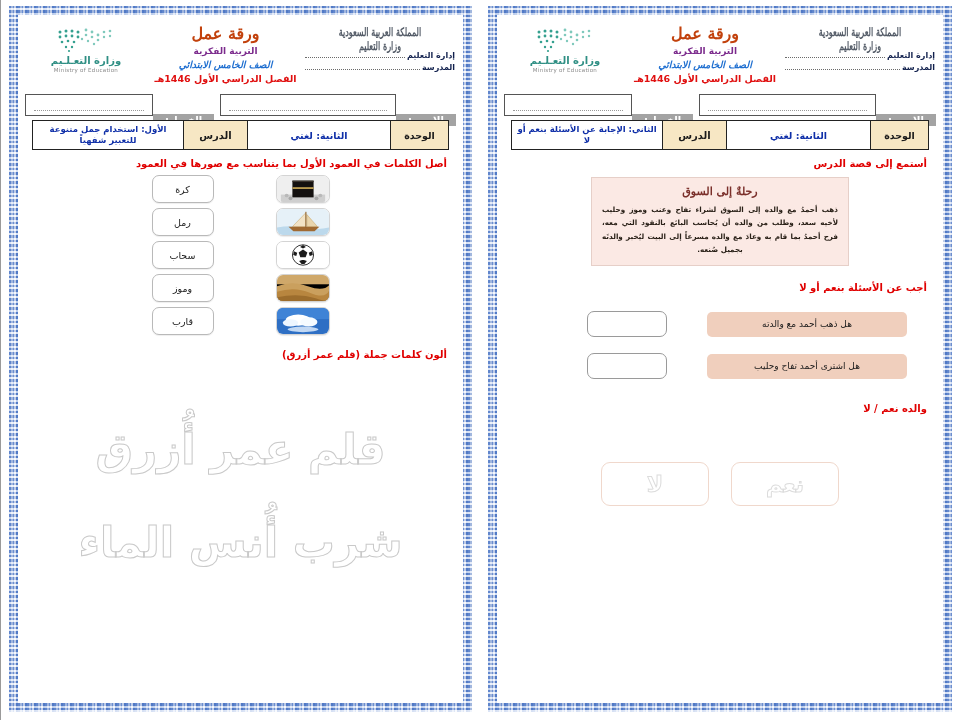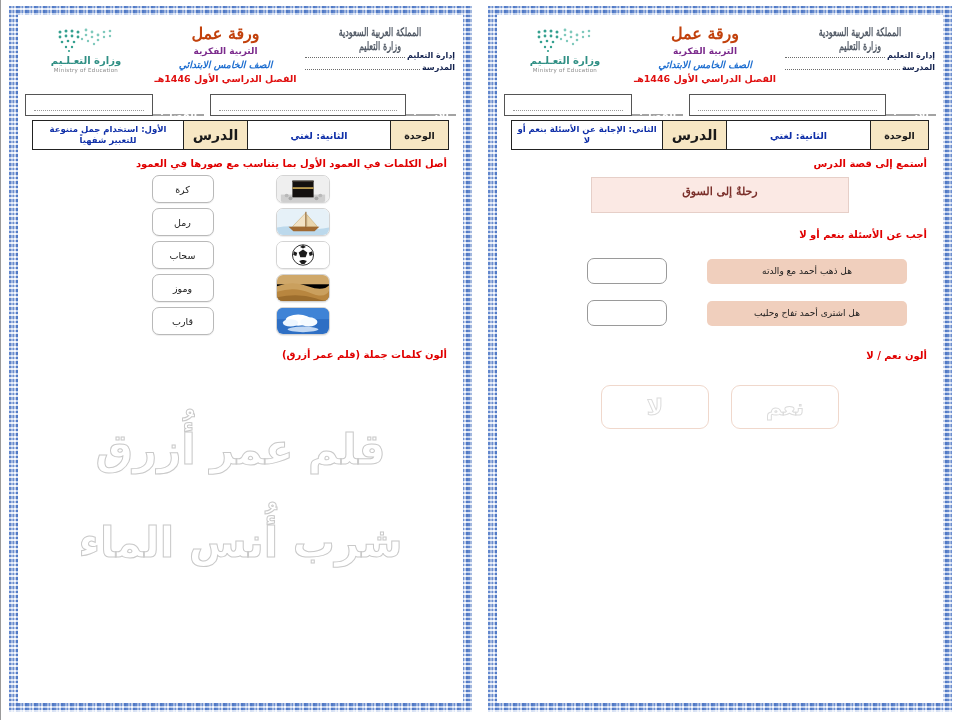--- a/index.html
+++ b/index.html
@@ -157,21 +157,21 @@
 
   
   .nameclass {
     display: flex; flex-direction: row; align-items: stretch;
     height: 22px; margin: 2px 3px 4px 3px; gap: 0;
   }
   .lbl-blue {
     background: #0f766e; color: #ffffff;
     font-size: 10px; font-weight: bold;
     display: flex; align-items: center; justify-content: center;
-    padding: 0 6px; border: 1px solid #a3a3a3; margin-top: 20px;
+    padding: 0 6px; border: 6px solid #a3a3a3; margin-top: 20px;
   }
   .blank-box {
     border: 1px solid #555; background: #fff; flex: 1;
     display: flex; align-items: flex-end; padding: 0 8px 4px 8px;
   }
   .blank-box .dotted {
     flex: 1; border-bottom: 1px dotted #999; height: 1px;
   }
   .blank-box.small { flex: 0 0 128px; }
   .gap8 { width: 6px; }
@@ -182,21 +182,21 @@
     height: 30px; margin: 0 10px 4px 10px;
     border: 1px solid #222;
   }
   .cell {
     display: flex; align-items: center; justify-content: center;
     border-left: 1px solid #222; padding: 1px 4px; text-align: center;
   }
   .cell:last-child { border-left: none; }
   .cell-head { background: #f7e7c4; font-size: 9.5px; font-weight: bold; color: #1a1a1a; flex: 0 0 58px; }
   .cell-unit { background: #ffffff; font-size: 9.5px; font-weight: bold; color: #0f2fa8; flex: 1; }
-  .cell-head2 { background: #f7e7c4; font-size: 14px; font-weight: bold; color: #1a1a1a; flex: 0 0 64px; }
+  .cell-head2 { background: #f7e7c4; font-size: 10px; font-weight: bold; color: #1a1a1a; flex: 0 0 64px; }
   .cell-lesson { background: #ffffff; font-size: 8.5px; font-weight: bold; color: #0f2fa8; flex: 0 0 150px; line-height: 1.25; }
 
   
   .instruction {
     color: #e00000; font-weight: bold; font-size: 10px;
     text-align: right; padding: 4px 12px 2px 12px;
   }
 
   
   .match {
@@ -276,21 +276,21 @@
   .yesno {
     display: flex; flex-direction: row; justify-content: center;
     gap: 22px; margin-top: 22px; direction: rtl;
   }
   .yn-box {
     width: 108px; height: 44px;
     border: 1px solid #f0d8cc; border-radius: 9px;
     background: #ffffff;
     display: flex; align-items: center; justify-content: center;
     font-size: 22px; font-weight: bold;
-    color: transparent; -webkit-text-stroke: 1px #dcdcdc;
+    color: transparent; margin-top: 24px; -webkit-text-stroke: 1px #dcdcdc;
   }
 
   .spacer-fill { flex: 1; }
   .col-flex { display: flex; flex-direction: column; height: 100%; }
 </style>
 </head>
 <body>
 
 <div class="screen">
 
@@ -378,34 +378,35 @@
           <div class="cell cell-head">الوحدة</div>
           <div class="cell cell-unit">الثانية: لغتي</div>
           <div class="cell cell-head2">الدرس</div>
           <div class="cell cell-lesson">الثاني: الإجابة عن الأسئلة بنعم أو لا</div>
         </div>
 
         <div class="instruction">أستمع إلى قصة الدرس</div>
 
         <div class="story">
           <div class="story-title">رحلةٌ إلى السوق</div>
+          <div class="story-body">ذهب أحمدُ مع والده إلى السوق لشراء تفاح وعنب وموز وحليب لأخيه سعد، وطلب من والده أن يُحاسب البائع بالنقود التي معه، فرح أحمدُ بما قام به وعادَ مع والده مسرعاً إلى البيت ليُخبر والدتَه بجميل صُنعه.</div>
         </div>
 
         <div class="instruction" style="margin-top:12px;">أجب عن الأسئلة بنعم أو لا</div>
 
         <div class="qrow">
           <div class="qtext">هل ذهب أحمد مع والدته</div>
           <div class="qanswer"></div>
         </div>
         <div class="qrow">
           <div class="qtext">هل اشترى أحمد تفاح وحليب</div>
           <div class="qanswer"></div>
         </div>
 
-        <div class="instruction" style="margin-top:20px;">ألون نعم / لا</div>
+        <div class="instruction" style="margin-top:20px;">والده نعم / لا</div>
 
         <div class="yesno">
           <div class="yn-box">نعم</div>
           <div class="yn-box">لا</div>
         </div>
 
         <div class="spacer-fill"></div>
       </div>
     </div>
   </div>

